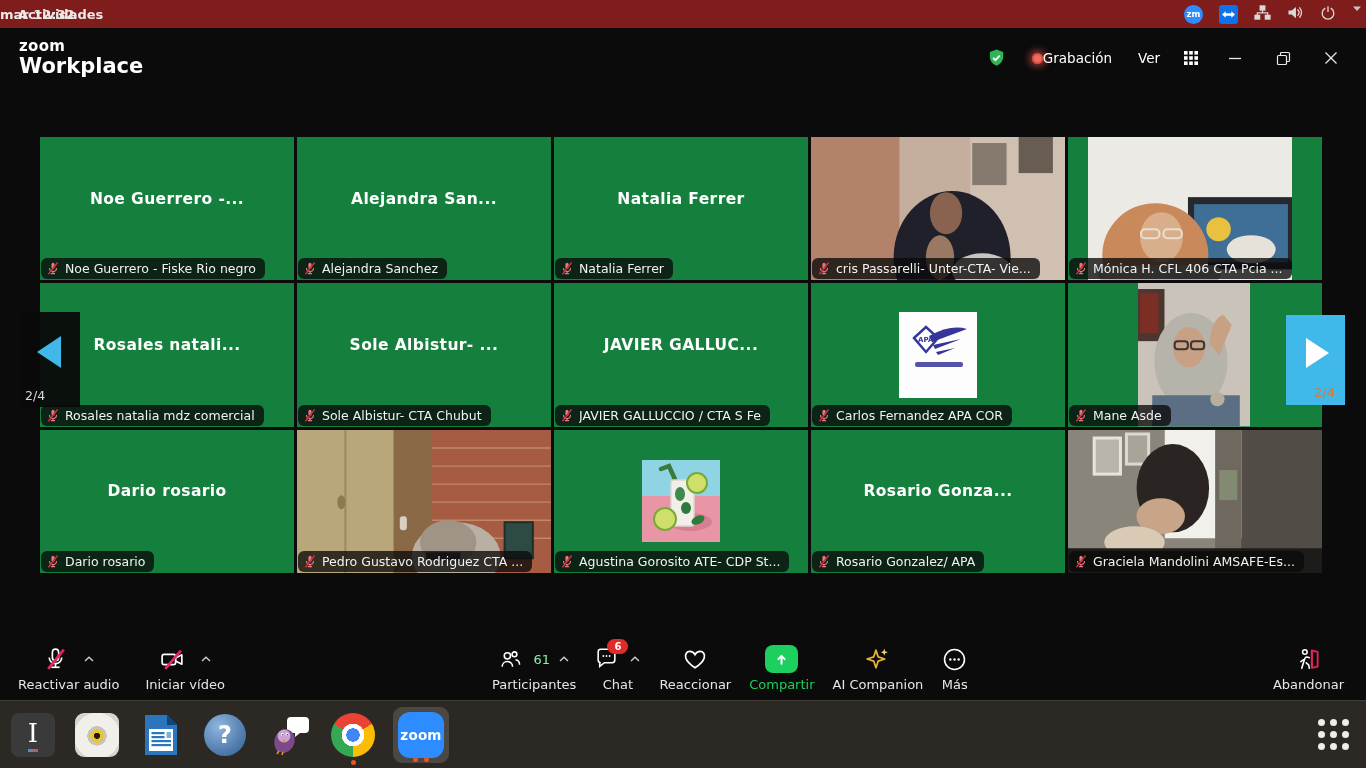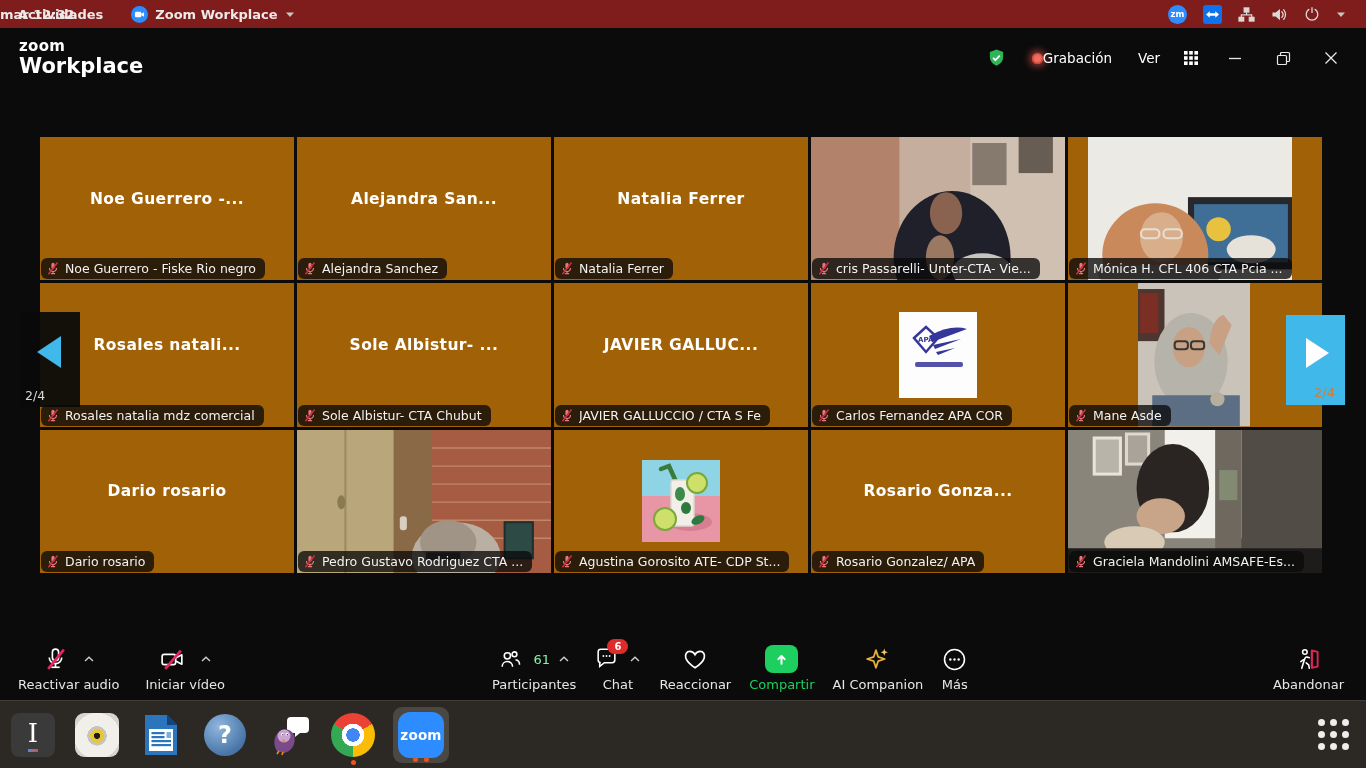--- a/index.html
+++ b/index.html
@@ -5,41 +5,41 @@
   html,body{margin:0;padding:0;background:#000;width:1366px;height:768px;overflow:hidden;
     font-family:"DejaVu Sans","Liberation Sans",sans-serif;-webkit-font-smoothing:antialiased;}
 
   
   #topbar{position:absolute;top:0;left:0;width:1366px;height:28px;background:#7f1d1d;color:#eceae8;
     font-size:13px;display:flex;align-items:center;z-index:50}
   #activities{padding:0 18px;font-weight:700;height:100%;display:flex;align-items:center;cursor:pointer}
   #appmenu{display:flex;align-items:center;gap:7px;padding:0 10px;height:100%;font-weight:700}
   .cam-badge{width:17px;height:17px;border-radius:50%;background:#2d8cff;display:flex;align-items:center;justify-content:center}
   #clock{position:absolute;left:0;right:0;text-align:left;font-weight:700;pointer-events:none}
-  #tray{margin-left:auto;display:flex;align-items:center;gap:16px;padding-right:20px;z-index:2}
+  #tray{margin-left:auto;display:flex;align-items:flex-start;gap:16px;padding-right:4px;z-index:2}
   .zm-badge{width:19px;height:19px;border-radius:50%;background:#2d8cff;color:#fff;font-size:8.5px;font-weight:700;
     display:flex;align-items:center;justify-content:center}
   .tv-badge{width:19px;height:19px;border-radius:3px;background:#0e72ed;display:flex;align-items:center;justify-content:center}
 
   
   #zoomwin{position:absolute;top:28px;left:0;width:1366px;height:672px;background:#0b0b0b}
   #zlogo{position:absolute;top:11px;left:19px;color:#fff;line-height:1.05}
   #zlogo .l1{font-size:15px;font-weight:700;letter-spacing:.3px}
   #zlogo .l2{font-size:21px;font-weight:600}
   #winhead-right{position:absolute;top:20px;right:24px;display:flex;align-items:center;gap:26px;color:#fff;font-size:13.5px}
   .rec-wrap{display:flex;align-items:center;gap:0}
   .rec-dot{width:11px;height:11px;border-radius:50%;background:#ef6e63;
     box-shadow:0 0 7px 3px rgba(235,90,80,.55), inset 0 0 2px 1px #c4372e}
   .ver-wrap{display:flex;align-items:center;gap:24px}
   .wc{width:22px;text-align:center;cursor:pointer;display:flex;justify-content:center}
 
   
   #grid{position:absolute;left:40px;top:109px;width:1282px;height:436px;display:grid;
     grid-template-columns:repeat(5,1fr);grid-template-rows:repeat(3,1fr);gap:3px}
-  .tile{background:#a16207;position:relative;overflow:hidden}
+  .tile{background:#15803d;position:relative;overflow:hidden}
   .center-name{position:absolute;inset:0 0 20px 0;display:flex;align-items:center;justify-content:center;
     color:#fff;font-weight:700;font-size:15.5px;letter-spacing:.4px;white-space:nowrap}
   .vid-full{position:absolute;inset:0}
   .vid-inset{position:absolute;left:20px;right:30px;top:0;bottom:0}
   .vid-portrait{position:absolute;left:70px;right:72px;top:0;bottom:0}
   .vid-full svg,.vid-inset svg,.vid-portrait svg{width:100%;height:100%;display:block}
   .avatar-box{position:absolute;inset:0;display:flex;align-items:center;justify-content:center}
   .name-pill{position:absolute;left:1px;bottom:1px;max-width:calc(100% - 4px);box-sizing:border-box;
     display:flex;align-items:center;gap:5px;background:rgba(10,10,10,.78);border-radius:6px;
     padding:3px 9px 3px 5px;color:#f2f2f2;font-size:12.5px;white-space:nowrap;overflow:hidden}
@@ -94,32 +94,20 @@
     display:flex;align-items:center;justify-content:center;letter-spacing:.2px}
   #show-apps{margin-left:auto;margin-right:13px;width:40px;height:40px;display:grid;
     grid-template-columns:repeat(3,7px);grid-template-rows:repeat(3,7px);gap:5px;place-content:center;cursor:pointer}
   #show-apps span{width:7px;height:7px;border-radius:50%;background:#efedeb}
 </style>
 </head>
 <body>
 
 <div id="topbar">
   <div id="activities">Actividades</div>
-  <div id="appmenu">
-    <span class="cam-badge">
-      <svg width="11" height="11" viewBox="0 0 12 12">
-          <rect x="1" y="3" width="7" height="6" rx="1.5" fill="#fff"></rect>
-          <path d="M8 5.2 11 3.6v4.8L8 6.8z" fill="#fff"></path>
-        </svg>
-    </span>
-    <span>Zoom Workplace</span>
-    <svg width="10" height="7" viewBox="0 0 10 7">
-        <path d="M1 1.5 5 6 9 1.5z" fill="#c9c5c0"></path>
-      </svg>
-  </div>
   <div id="clock">mar 12:32</div>
   <div id="tray">
     <span class="zm-badge">zm</span>
     <span class="tv-badge">
       <svg width="13" height="9" viewBox="0 0 14 9">
           <path d="M0 4.5 4 1v2.2h6V1l4 3.5L10 8V5.8H4V8z" fill="#fff"></path>
         </svg>
     </span>
     <svg width="17" height="15" viewBox="0 0 18 16" fill="none" stroke="#dcd8d3" stroke-width="1.3">
       <rect x="6.5" y="1" width="5" height="4.4" fill="#dcd8d3"></rect>

